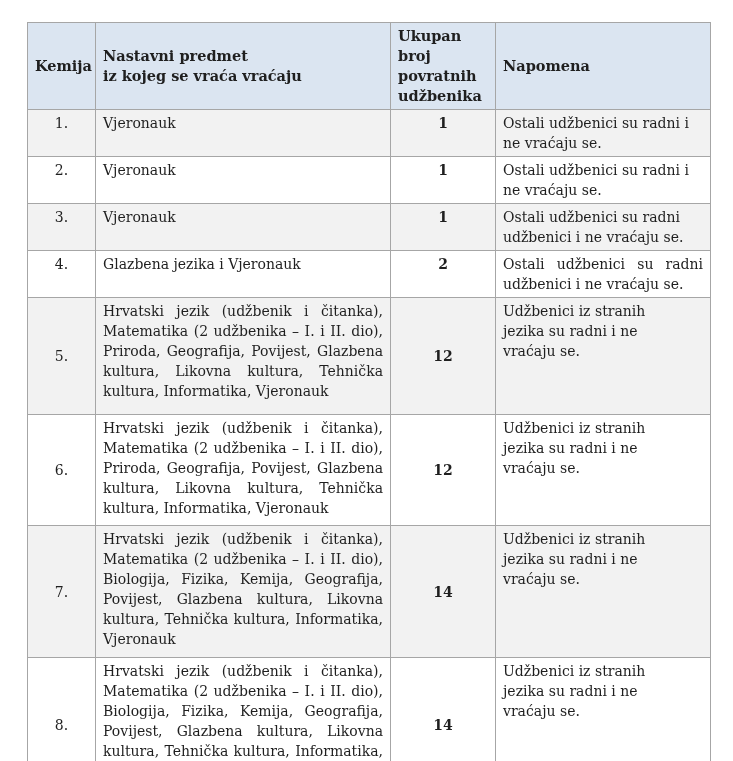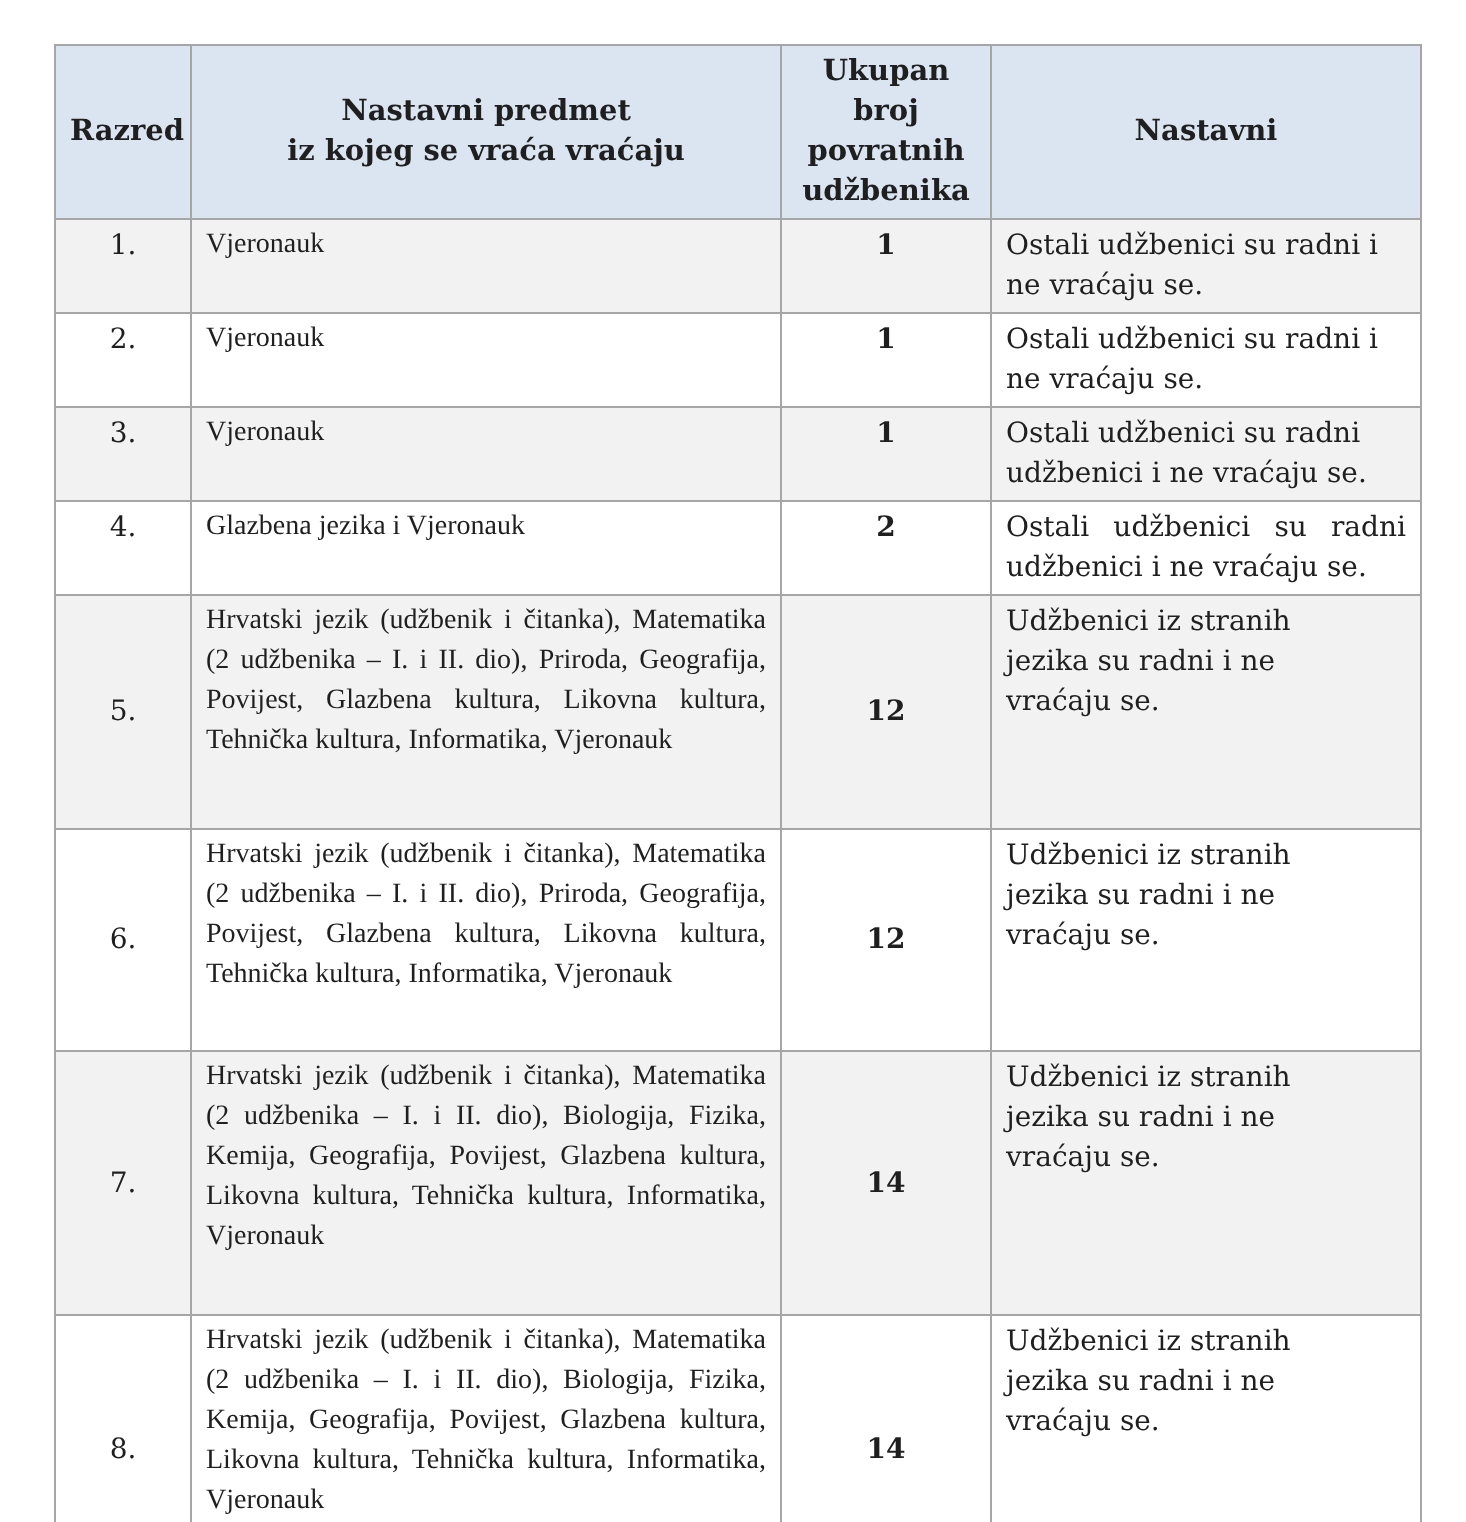--- a/index.html
+++ b/index.html
@@ -31,64 +31,64 @@
   table.doc-table th,
   table.doc-table td {
     border: 1px solid #a6a6a6;
     padding: 3px 7px;
     overflow: hidden;
   }
   thead th {
     background: #dbe5f1;
     font-weight: bold;
     font-size: 14.5px;
-    text-align: center;
+    text-align: left;
     vertical-align: middle;
     white-space: pre-line;
     line-height: 20px;
   }
   tr.h-header  { height: 65px; }
   tr.h-r1, tr.h-r2, tr.h-r3 { height: 39px; }
   tr.h-r4 { height: 36px; }
   tr.h-r5 { height: 117px; }
   tr.h-r6 { height: 111px; }
   tr.h-r7 { height: 132px; }
   tr.h-r8 { height: 134px; }
   tbody tr:nth-child(odd) td { background: #f2f2f2; }
   tbody tr:nth-child(even) td { background: #ffffff; }
   td.razred { text-align: center; }
   td.broj   { text-align: center; font-weight: bold; }
   .va-top { vertical-align: top; }
   .va-mid { vertical-align: middle; }
   .al-l { text-align: left; }
   .al-j { text-align: justify; }
   .pre  { white-space: pre-line; }
-  td.predmet { padding-left: 9px; padding-right: 6px; font-family: Liberation Serif, serif; }
+  td.predmet { padding-left: 9px; padding-right: 6px; }
   td.napomena { padding-left: 7px; padding-right: 5px; }
 </style>
 </head>
 <body>
 
 <div class="page">
   <table class="doc-table">
     <colgroup>
       <col style="width:68px">
       <col style="width:295px">
       <col style="width:105px">
       <col style="width:215px">
     </colgroup>
     <thead>
       <tr class="h-header">
-        <th>Razred</th>
+        <th>Kemija</th>
         <th>Nastavni predmet
 iz kojeg se vraća vraćaju</th>
         <th>Ukupan broj
 povratnih
 udžbenika</th>
-        <th>Nastavni</th>
+        <th>Napomena</th>
       </tr>
     </thead>
     <tbody>
       <tr class="h-r1">
         <td class="razred va-top">1.</td>
         <td class="predmet va-top al-l">Vjeronauk</td>
         <td class="broj va-top">1</td>
         <td class="napomena va-top al-l">Ostali udžbenici su radni i ne vraćaju se.</td>
       </tr>
       <tr class="h-r2">

